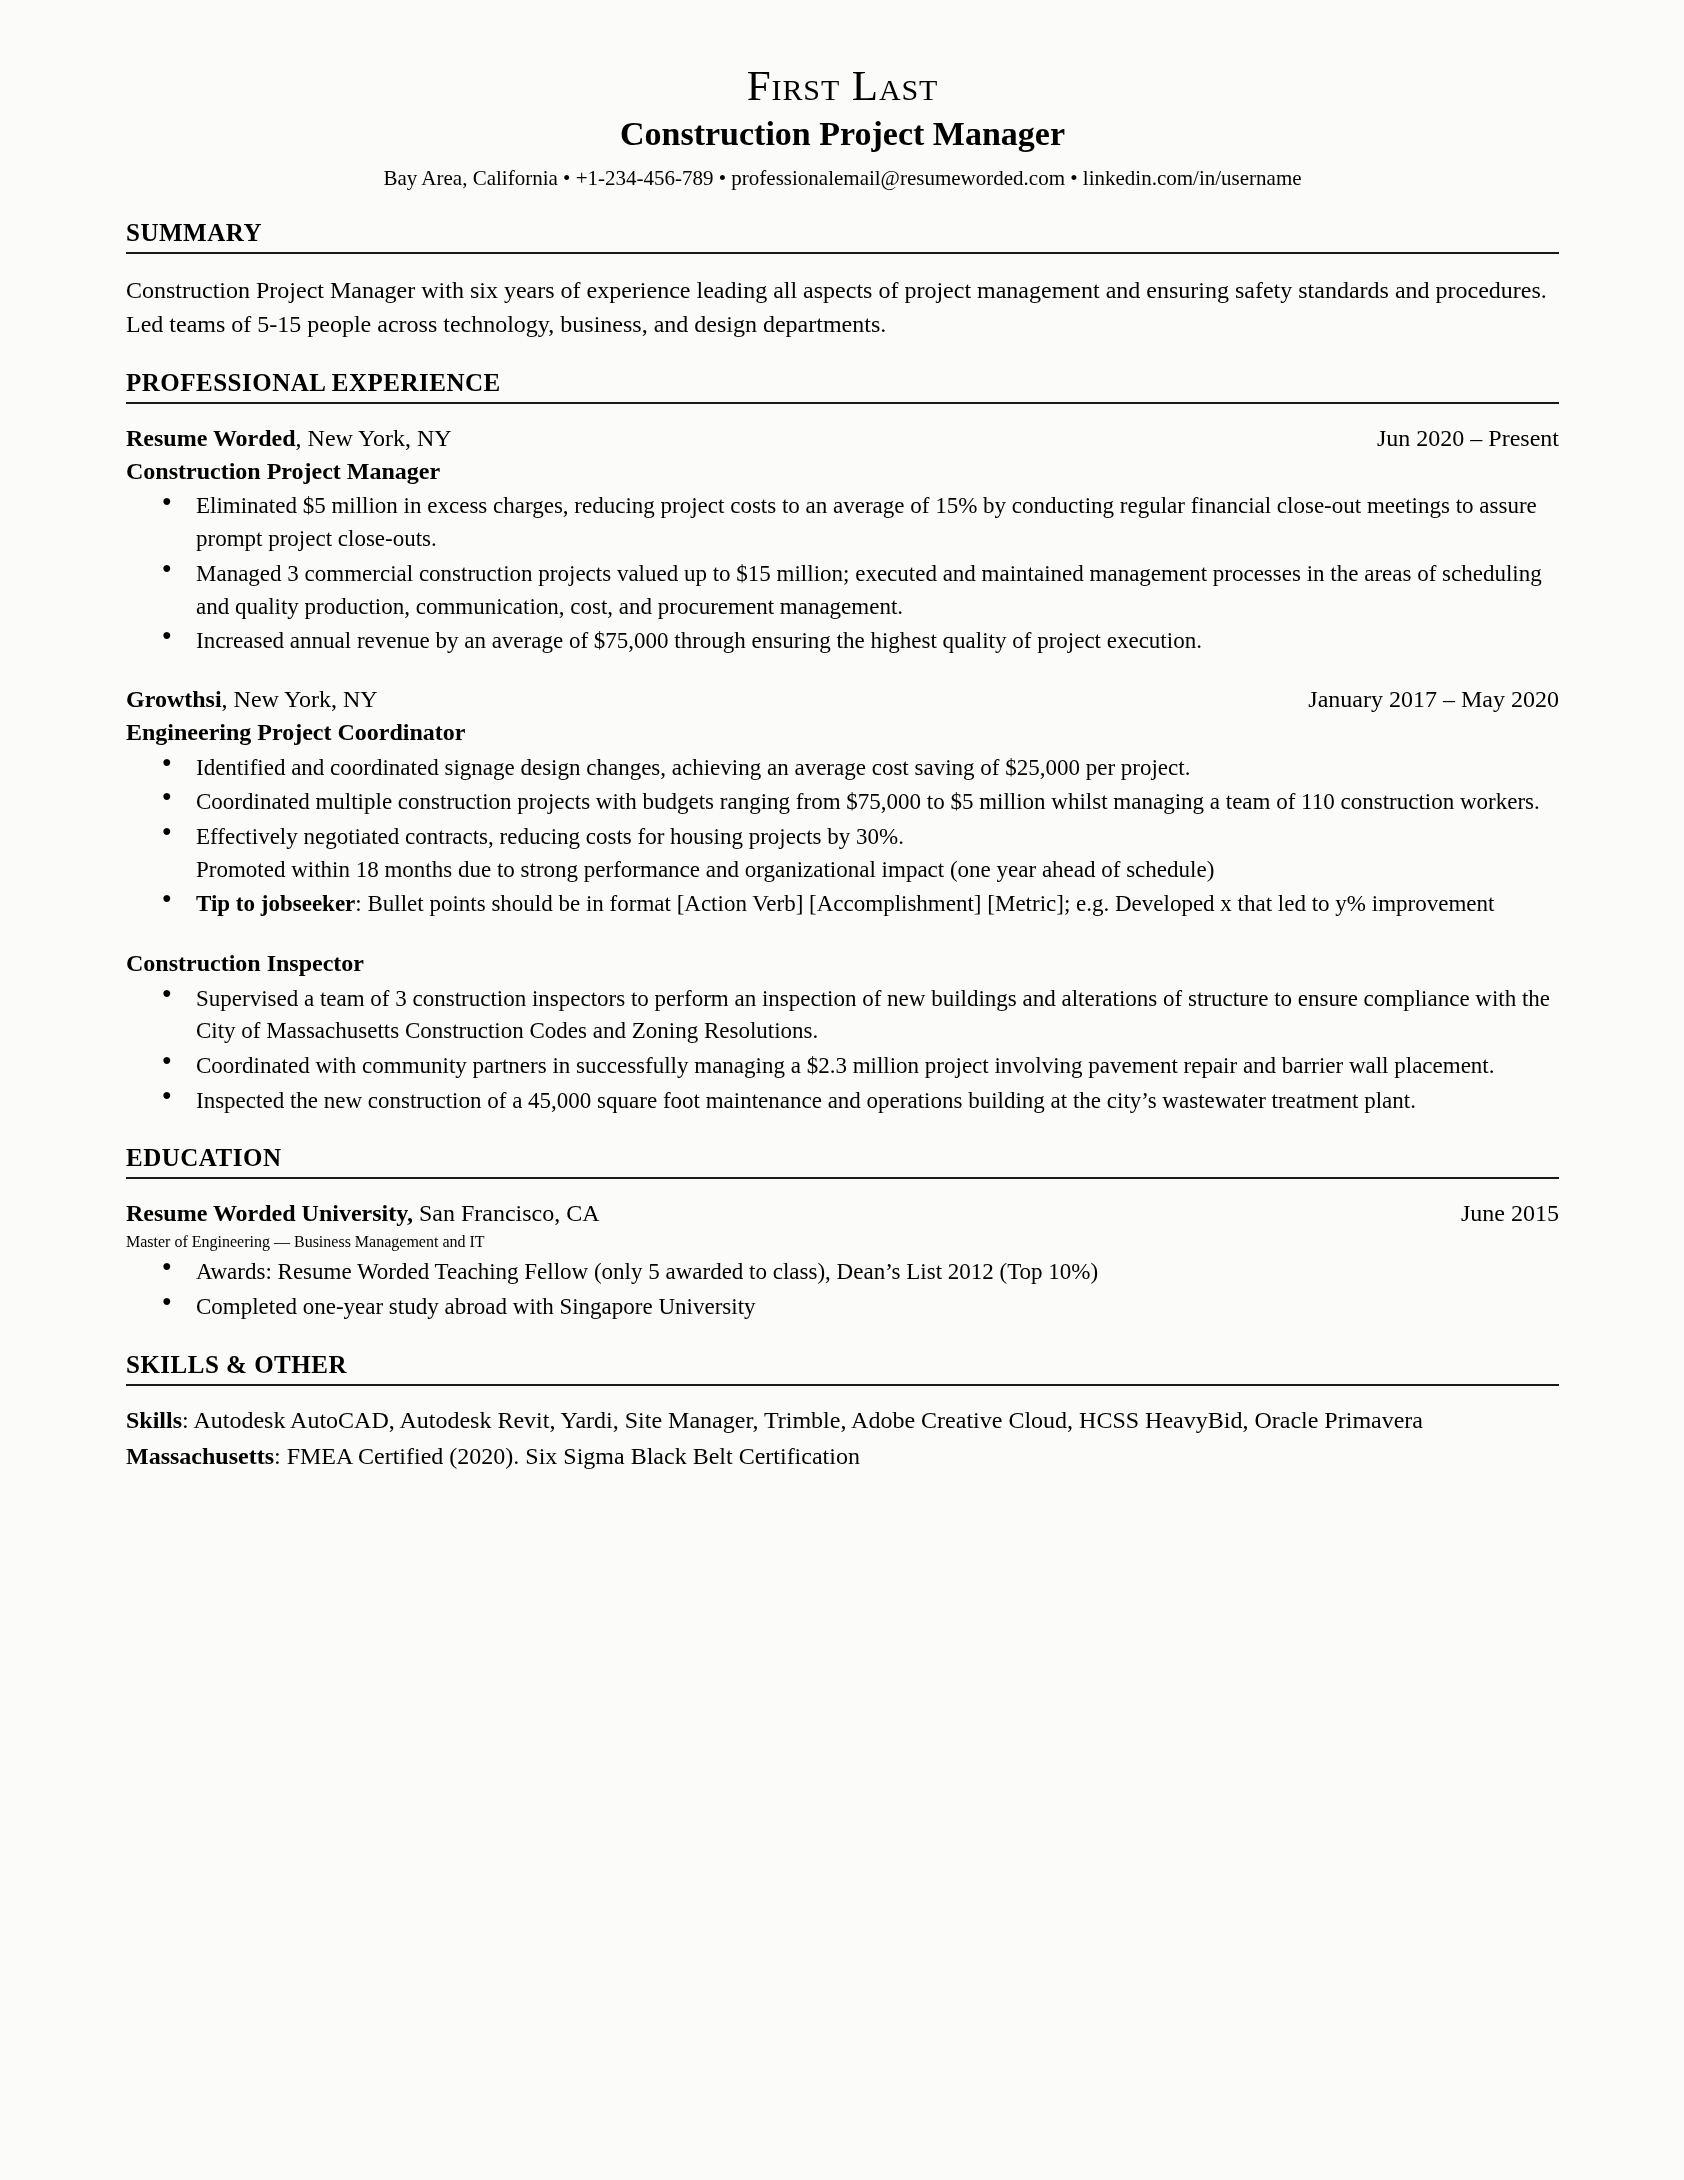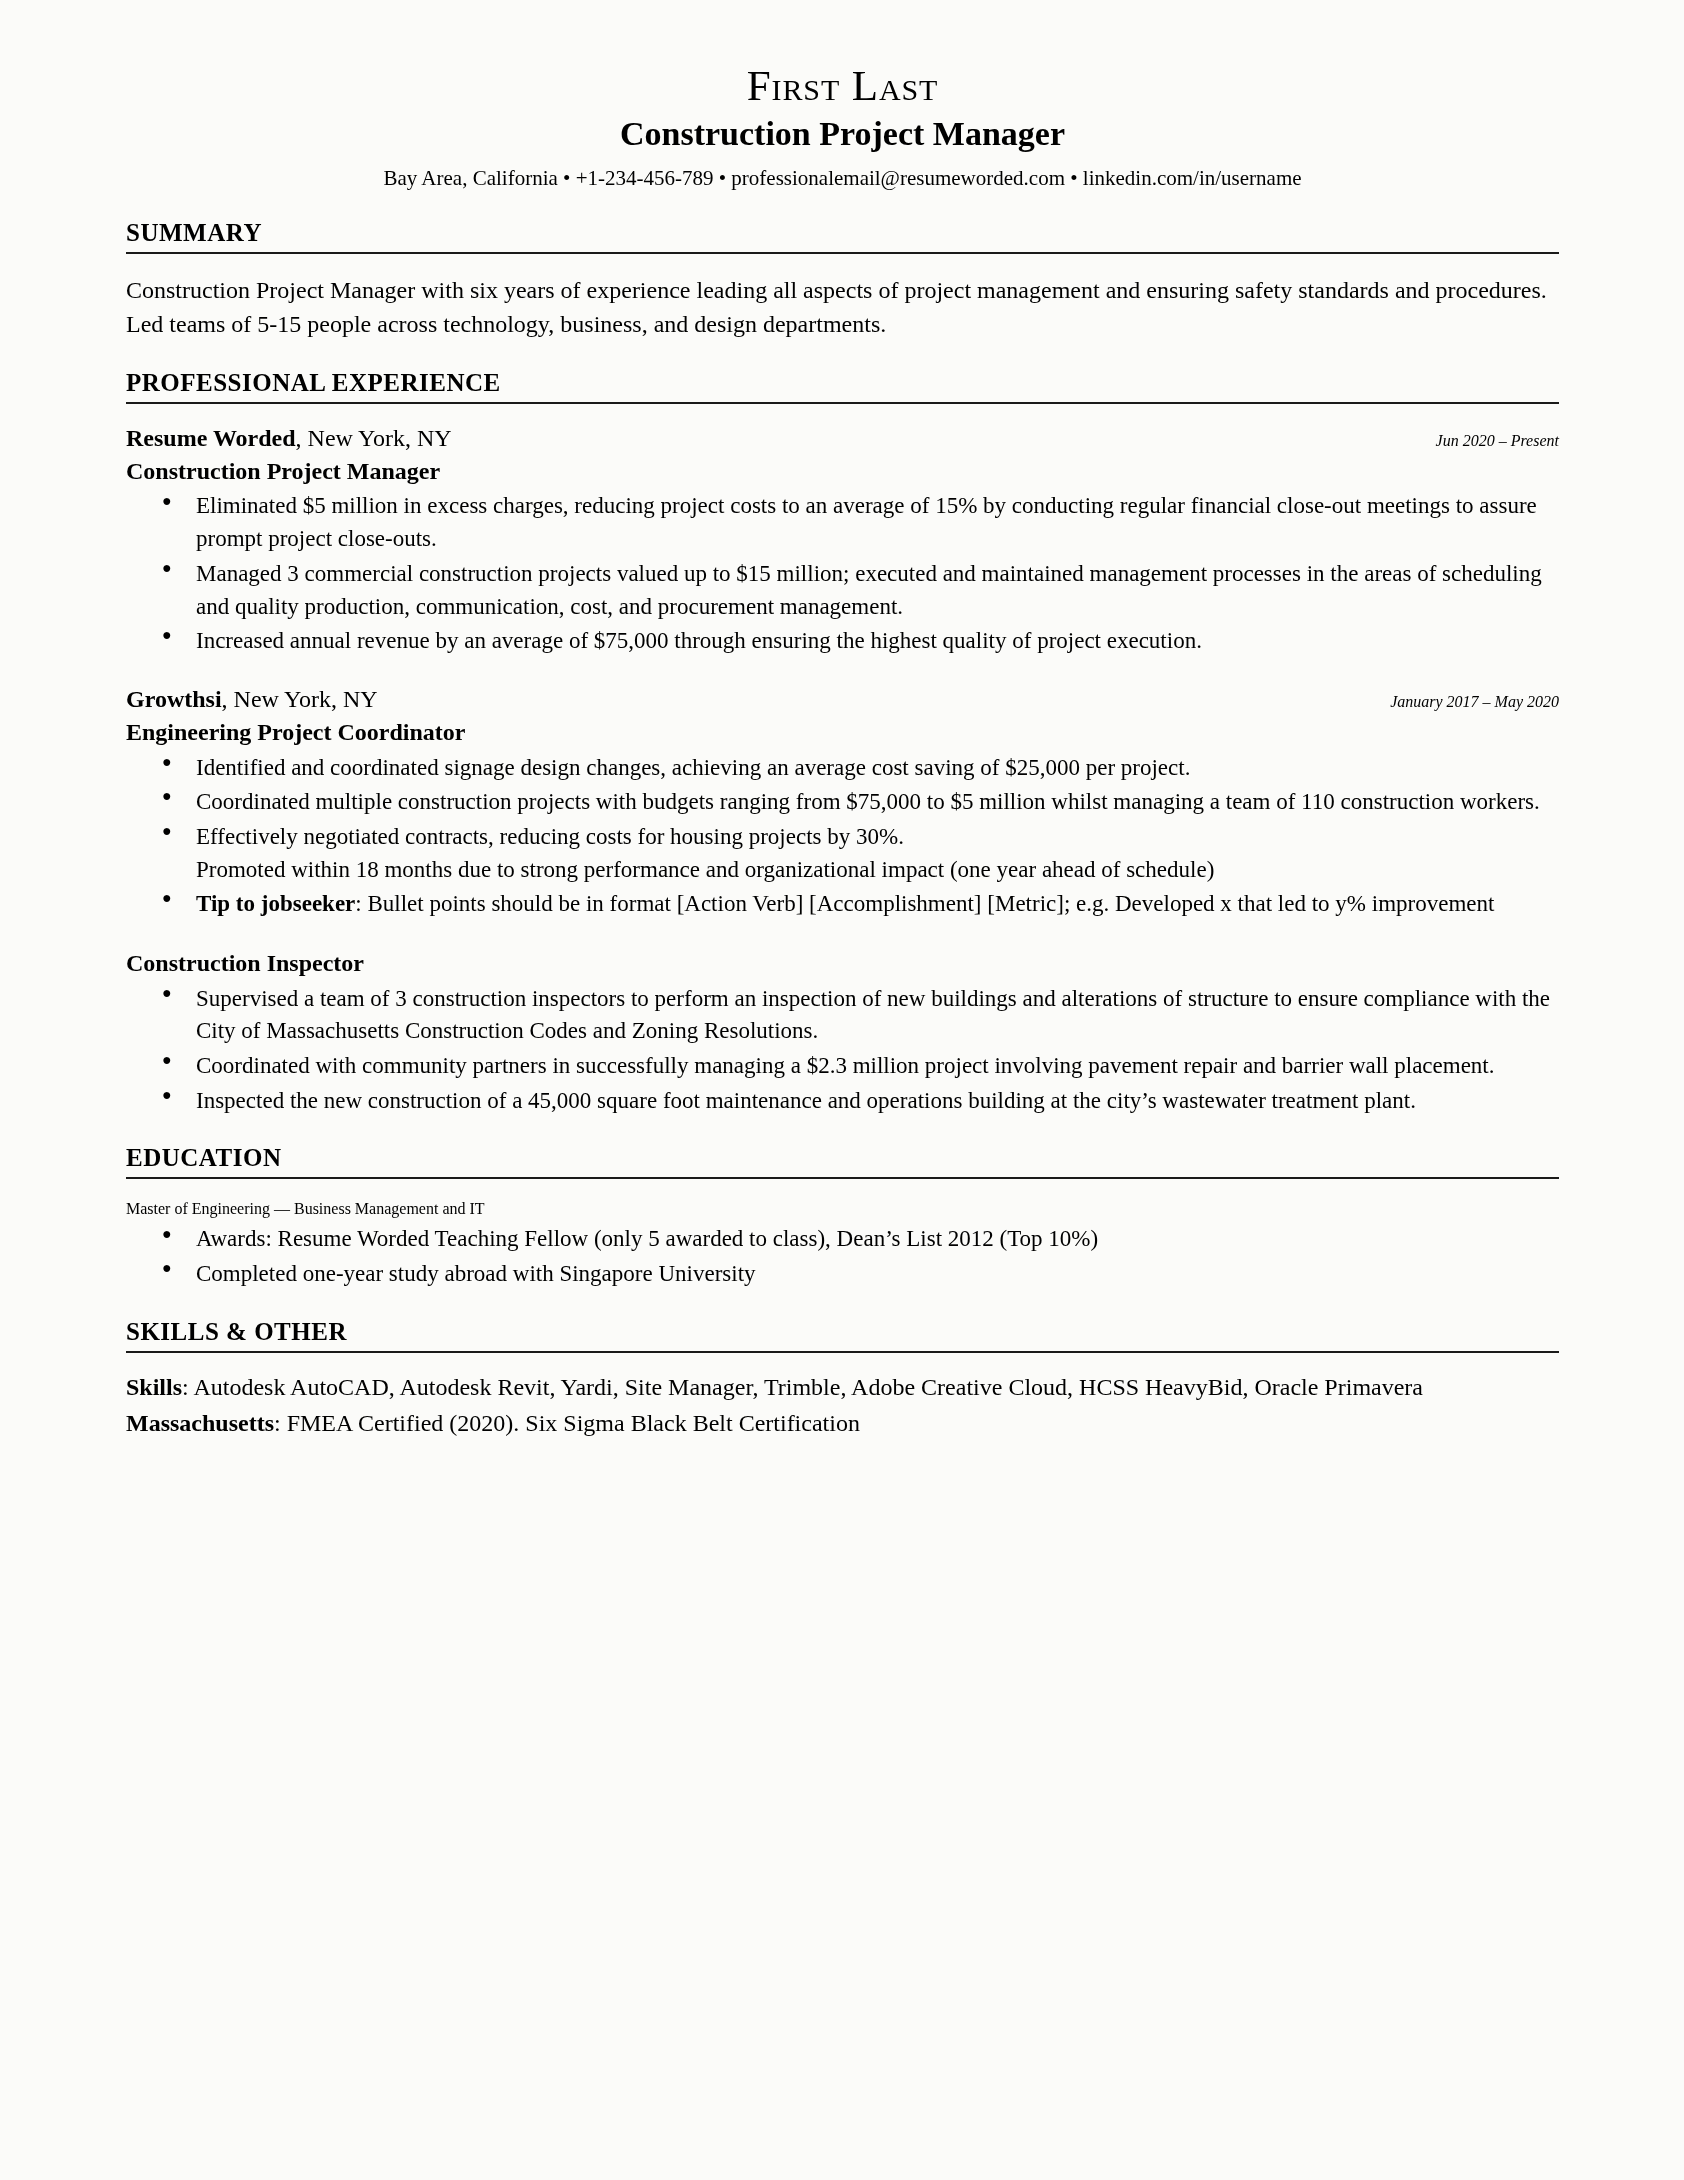--- a/index.html
+++ b/index.html
@@ -69,21 +69,21 @@
   .job-head {
     display: flex;
     justify-content: space-between;
     align-items: baseline;
     font-size: 24px;
     line-height: 1.3;
     gap: 16px;
   }
   .company { font-weight: bold; }
   .company-loc { font-weight: normal; }
-  .dates { font-size: 16px; white-space: nowrap; font-style: italic; }
+  .dates { font-size: 24px; white-space: nowrap; }
   .role {
     font-size: 24px;
     font-weight: bold;
     line-height: 1.35;
     margin-top: 0.9px;
   }
   ul.bullets {
     list-style: none;
     margin: 3.4px 0 0 0;
     padding: 0;
@@ -187,20 +187,26 @@
       <ul class="bullets">
         <li>Supervised a team of 3 construction inspectors to perform an inspection of new buildings and alterations of structure to ensure compliance with the City of Massachusetts Construction Codes and Zoning Resolutions.</li>
         <li>Coordinated with community partners in successfully managing a $2.3 million project involving pavement repair and barrier wall placement.</li>
         <li>Inspected the new construction of a 45,000 square foot maintenance and operations building at the city’s wastewater treatment plant.</li>
       </ul>
     </div>
   </div>
 
   <div class="section-title">EDUCATION</div>
   <div class="section-body">
+    <div class="edu-head">
+      <div>
+        <span class="edu-school">Resume Worded University,</span><span class="edu-loc"> San Francisco, CA</span>
+      </div>
+      <div class="dates">June 2015</div>
+    </div>
     <div class="edu-degree">Master of Engineering — Business Management and IT</div>
     <ul class="bullets">
       <li>Awards: Resume Worded Teaching Fellow (only 5 awarded to class), Dean’s List 2012 (Top 10%)</li>
       <li>Completed one-year study abroad with Singapore University</li>
     </ul>
   </div>
 
   <div class="section-title">SKILLS &amp; OTHER</div>
   <div class="section-body skills-block">
     <div class="skills-line"><span class="bold">Skills</span><span>: Autodesk AutoCAD, Autodesk Revit, Yardi, Site Manager, Trimble, Adobe Creative Cloud, HCSS HeavyBid, Oracle Primavera</span></div>

